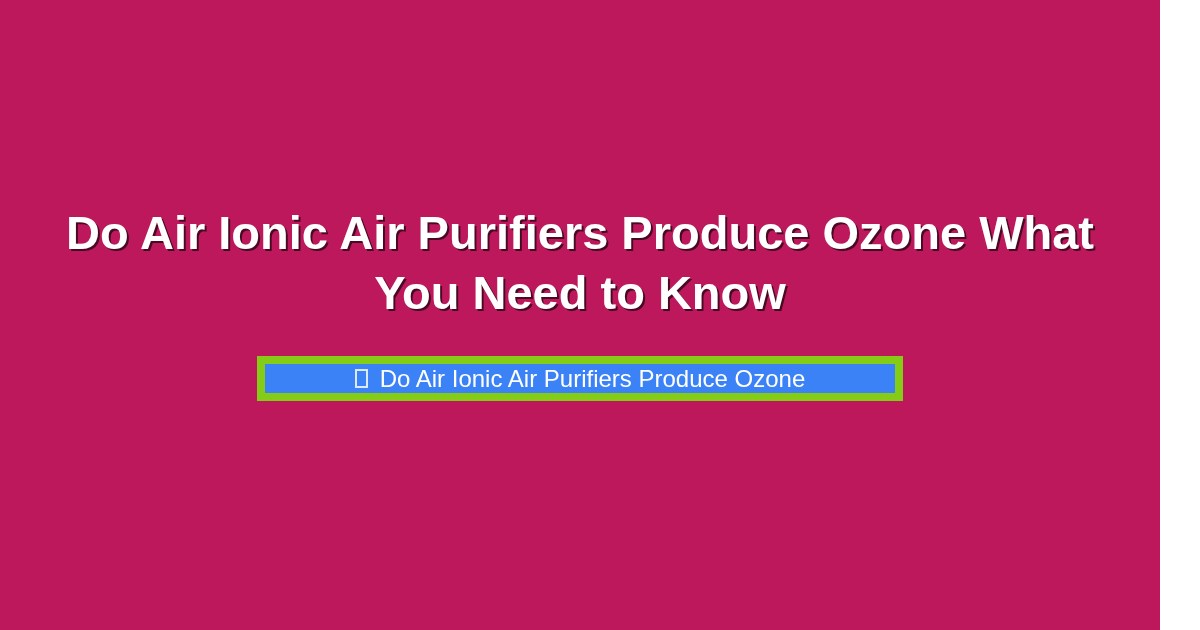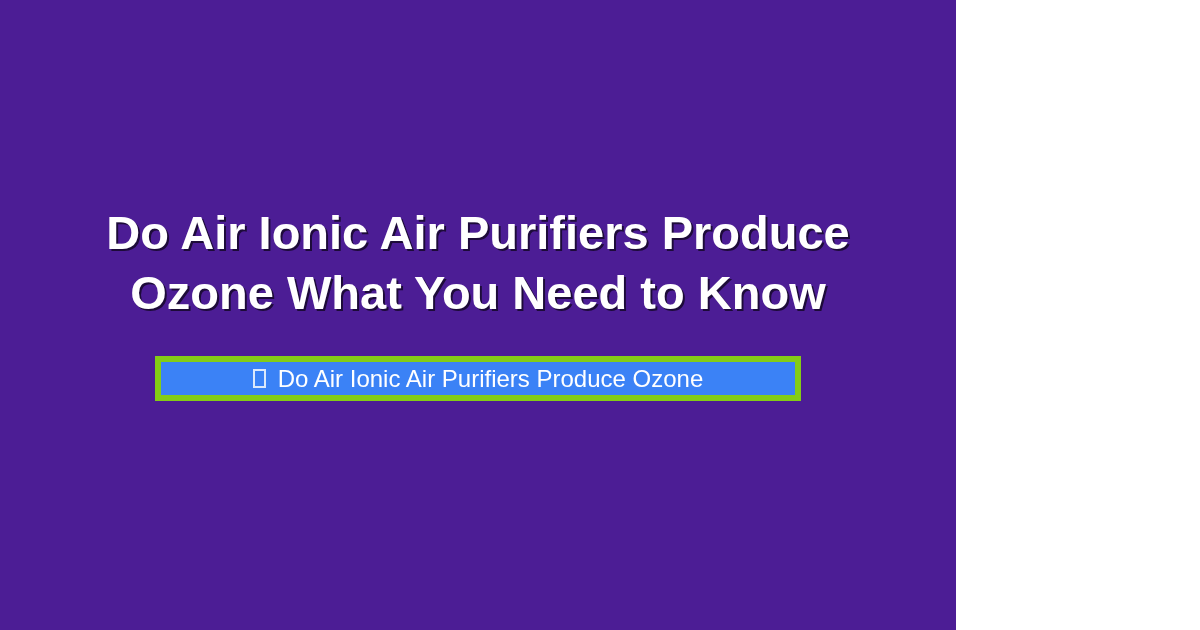--- a/index.html
+++ b/index.html
@@ -9,23 +9,23 @@
 
   body {
     width: 1200px;
     height: 630px;
     overflow: hidden;
     font-family: "Liberation Sans", sans-serif;
   }
 
   #og-card {
     position: relative;
-    width: 956px;
+    width: 1160px;
     height: 630px;
-    background: #4c1d95;
+    background: #be185d;
     display: flex;
     flex-direction: column;
     align-items: center;
     justify-content: flex-start;
     box-sizing: border-box;
   }
 
   
   .headline {
     position: absolute;
@@ -58,21 +58,21 @@
 
   .badge {
     display: inline-flex;
     align-items: center;
     justify-content: center;
     gap: 12px;
     width: 646px;
     height: 45px;
     box-sizing: border-box;
     background: #3B82F6;
-    border: 6px solid #84cc16;
+    border: 8px solid #84cc16;
     border-radius: 0;
     color: #FFFFFF;
     font-family: "Liberation Sans", sans-serif;
     font-size: 24px;
     font-weight: normal;
     line-height: 1;
     text-align: center;
     padding: 8px 16px;
     cursor: pointer;
     user-select: none;

